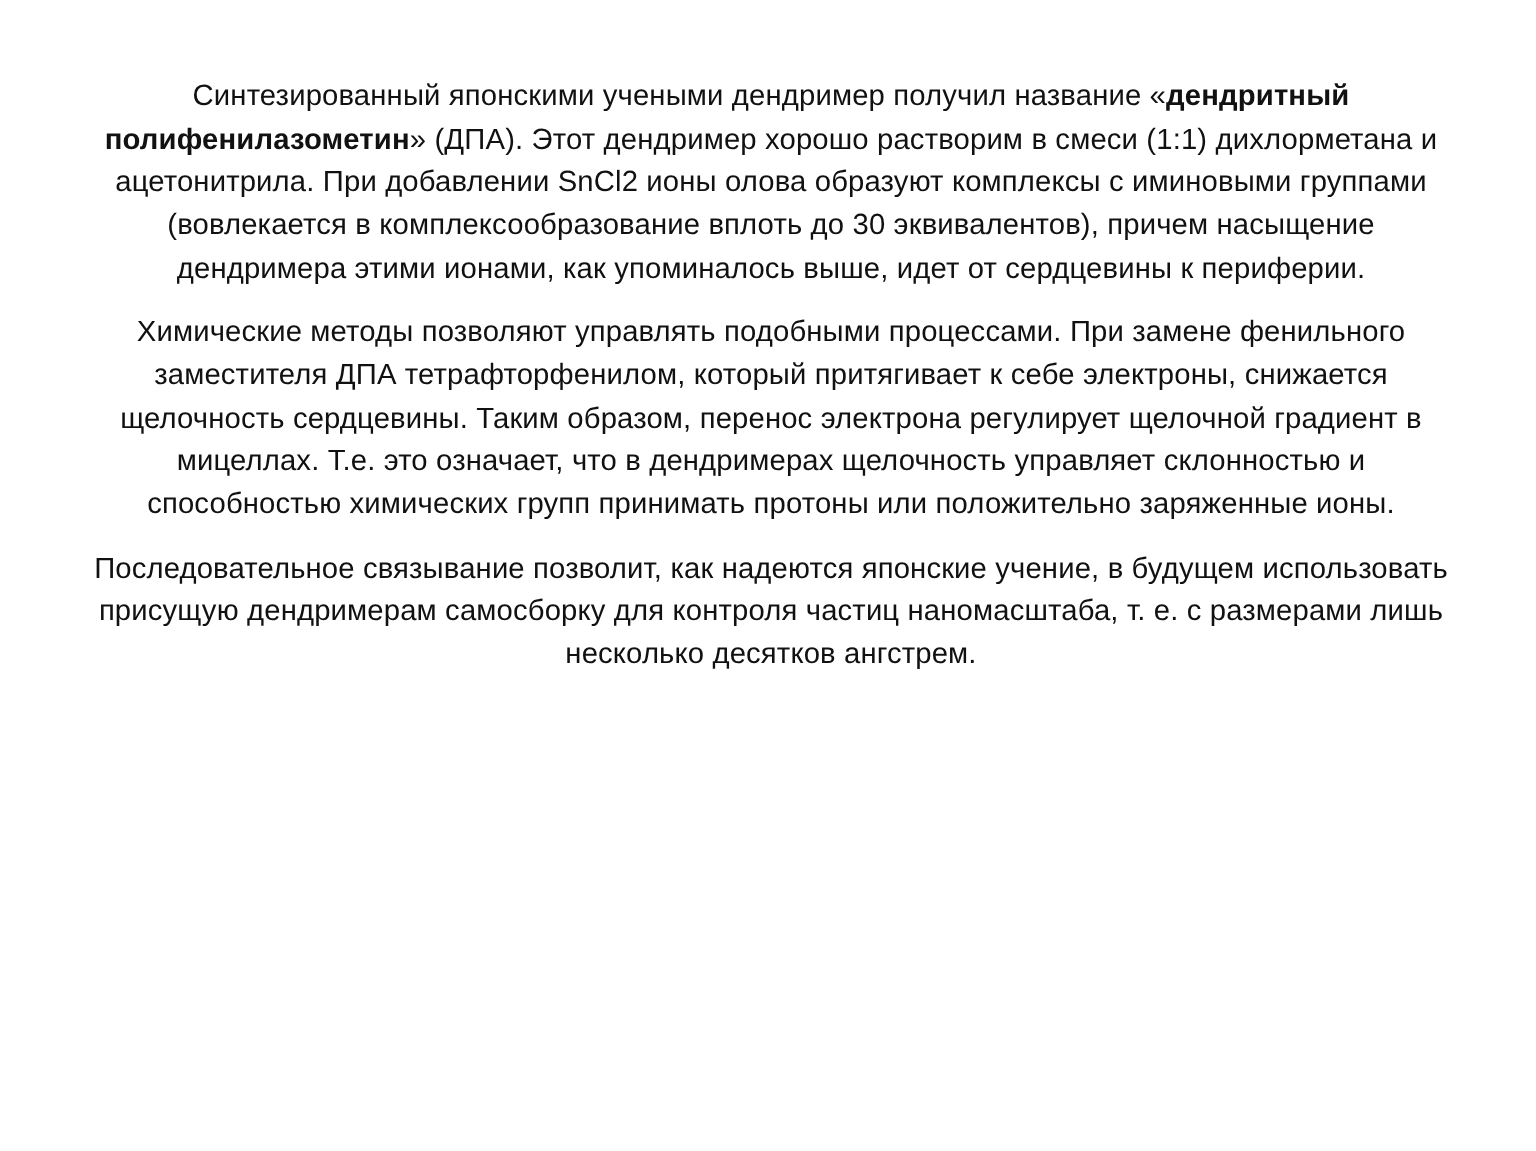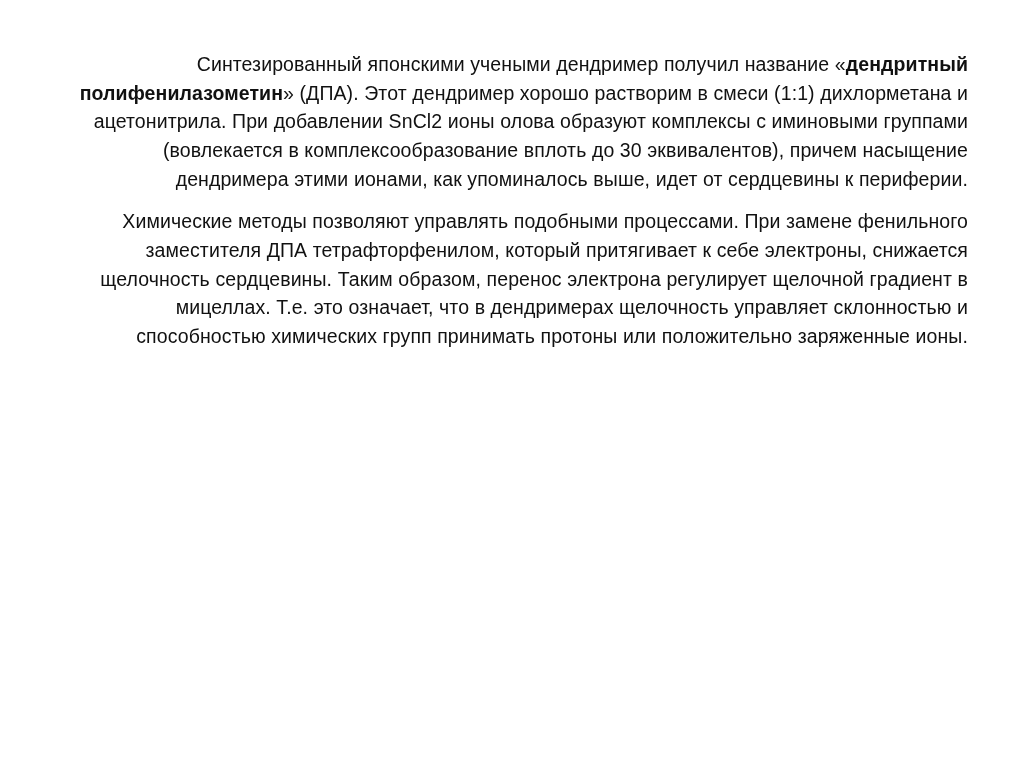--- a/index.html
+++ b/index.html
@@ -25,31 +25,32 @@
     position: absolute;
     left: 60px;
     top: 50px;
     width: 908px;
   }
   .para {
     font-size: 19.5px;
     line-height: 1.47;
     color: #111111;
     margin: 0 0 0 0;
-    text-align: right;
+    text-align: center;
     letter-spacing: 0.1px;
   }
   .para + .para {
     margin-top: 14px;
   }
   .bold {
     font-weight: bold;
   }
 </style>
 </head>
 <body>
 
 <div class="slide">
   <div class="content">
     <p class="para"><span>Синтезированный японскими учеными дендример получил название «</span><span class="bold">дендритный полифенилазометин</span><span>» (ДПА). Этот дендример хорошо растворим в смеси (1:1) дихлорметана и ацетонитрила. При добавлении SnCl2 ионы олова образуют комплексы с иминовыми группами  (вовлекается в комплексообразование вплоть до 30 эквивалентов), причем насыщение дендримера этими ионами, как упоминалось выше, идет от сердцевины к периферии.</span></p>
     <p class="para"><span>Химические методы позволяют управлять подобными процессами. При замене фенильного заместителя ДПА тетрафторфенилом, который притягивает к себе электроны, снижается щелочность сердцевины. Таким образом, перенос электрона регулирует щелочной градиент в мицеллах. Т.е. это означает, что в дендримерах щелочность управляет склонностью и способностью химических групп принимать протоны или положительно заряженные ионы.</span></p>
+    <p class="para"><span>Последовательное связывание позволит, как надеются японские учение, в будущем использовать присущую дендримерам самосборку для контроля частиц наномасштаба, т. е. с размерами лишь несколько десятков ангстрем.</span></p>
   </div>
 </div>
 
 </body></html>

